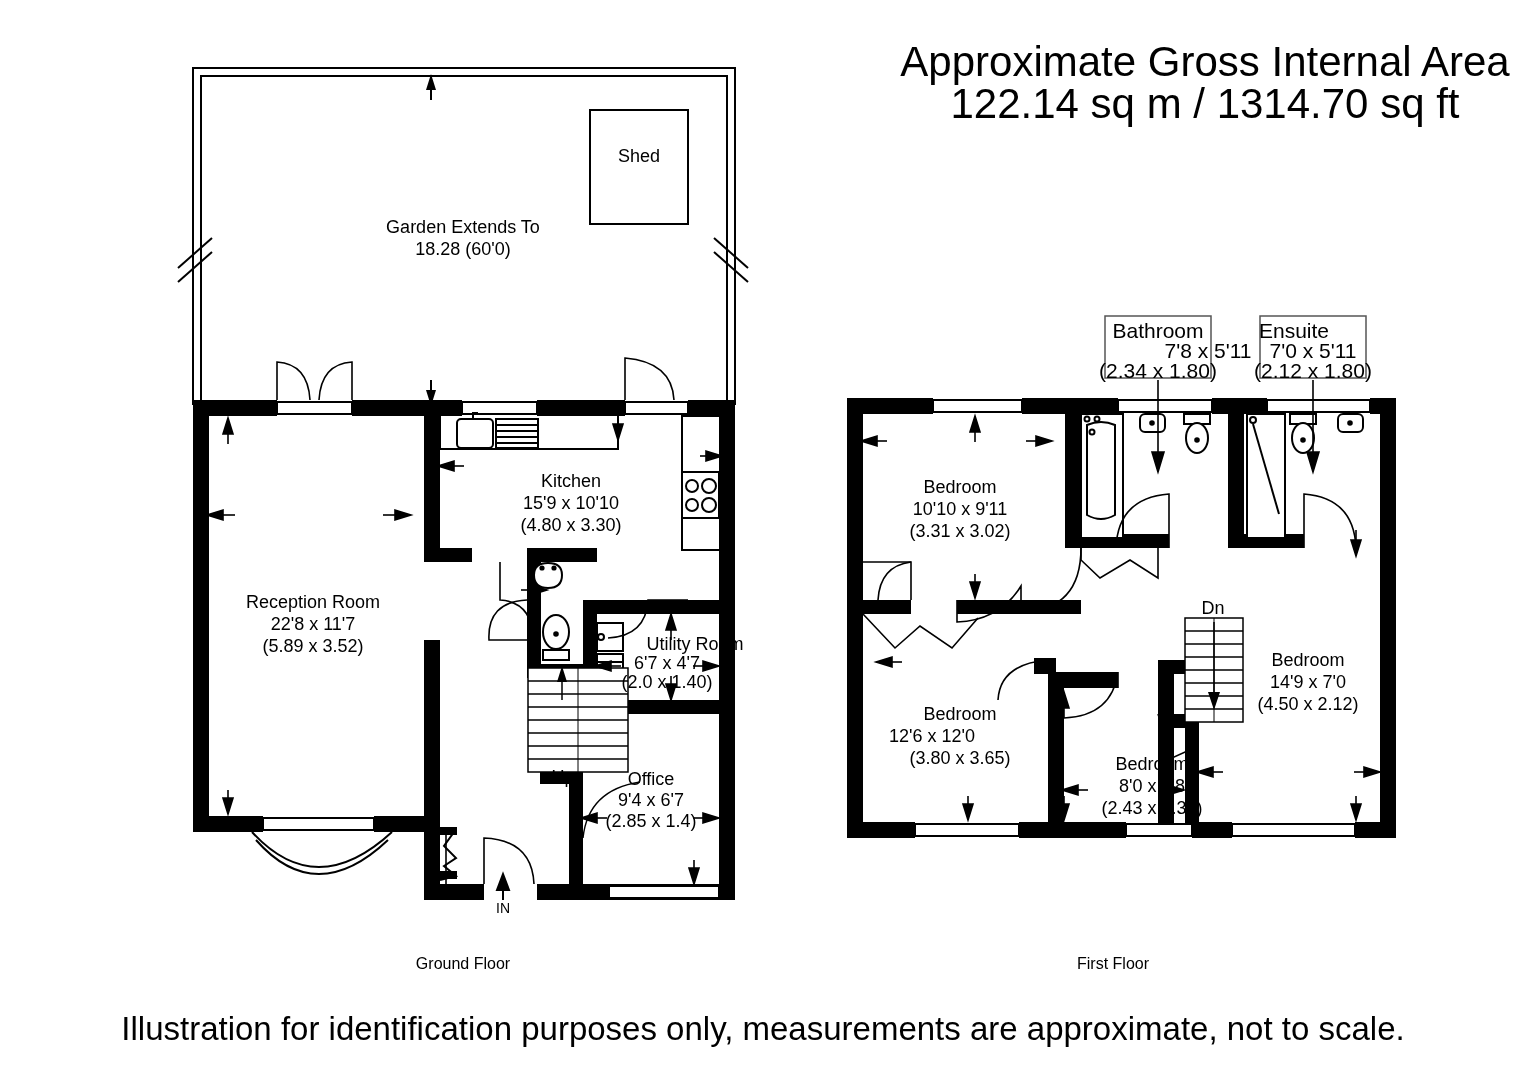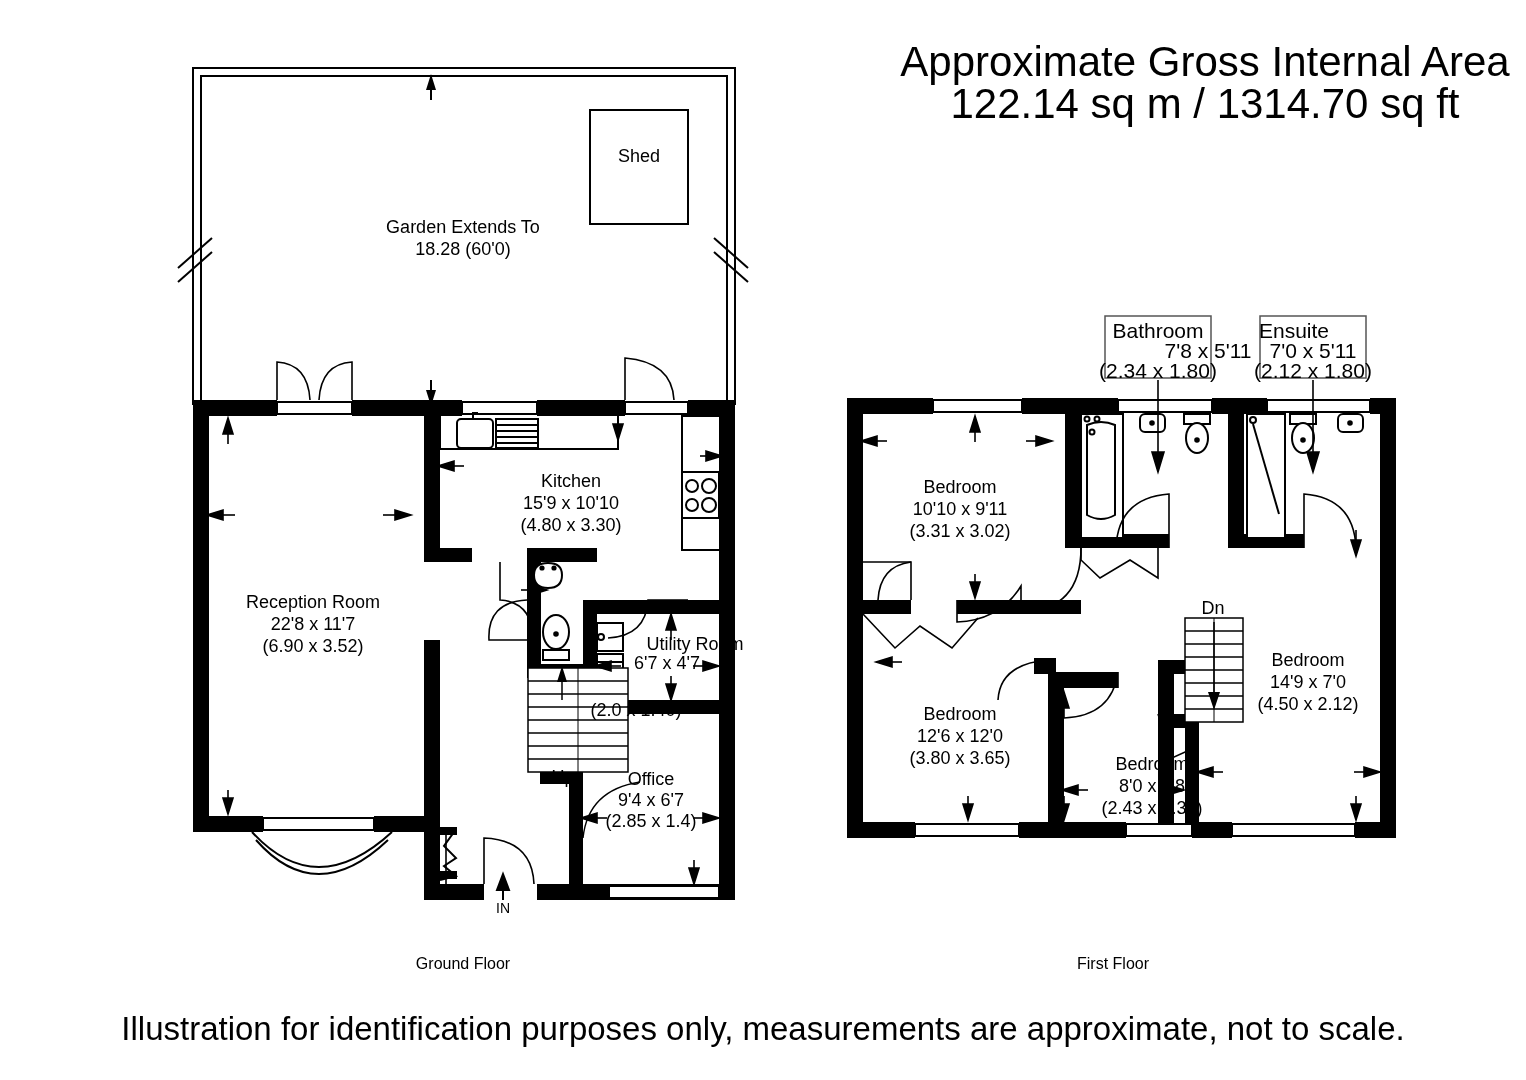--- a/index.html
+++ b/index.html
@@ -381,29 +381,29 @@
 
 <div class="txt hdr ctr" style="left:1205px;top:38px;">Approximate Gross Internal Area</div>
 <div class="txt hdr ctr" style="left:1205px;top:80px;">122.14 sq m / 1314.70 sq ft</div>
 
 <div class="txt room ctr" style="left:463px;top:216px;">Garden Extends To</div>
 <div class="txt room ctr" style="left:463px;top:238px;">18.28 (60'0)</div>
 <div class="txt room ctr" style="left:639px;top:145px;">Shed</div>
 
 <div class="txt room ctr" style="left:313px;top:591px;">Reception Room</div>
 <div class="txt room ctr" style="left:313px;top:613px;">22'8 x 11'7</div>
-<div class="txt room ctr" style="left:313px;top:635px;">(6.90 x 3.52)</div>
+<div class="txt room ctr" style="left:313px;top:635px;">(5.89 x 3.52)</div>
 
 <div class="txt room ctr" style="left:571px;top:470px;">Kitchen</div>
 <div class="txt room ctr" style="left:571px;top:492px;">15'9 x 10'10</div>
 <div class="txt room ctr" style="left:571px;top:514px;">(4.80 x 3.30)</div>
 
 <div class="txt room ctr" style="left:695px;top:633px;">Utility Room</div>
 <div class="txt room ctr" style="left:667px;top:652px;">6'7 x 4'7</div>
-<div class="txt room ctr" style="left:636px;top:671px;margin-top:28px;">(2.0 x 1.40)</div>
+<div class="txt room ctr" style="left:667px;top:671px;">(2.0 x 1.40)</div>
 
 <div class="txt room ctr" style="left:651px;top:768px;">Office</div>
 <div class="txt room ctr" style="left:651px;top:789px;">9'4 x 6'7</div>
 <div class="txt room ctr" style="left:651px;top:810px;">(2.85 x 1.4)</div>
 
 <div class="txt room ctr" style="left:563px;top:766px;">Up</div>
 <div class="txt tiny ctr" style="left:503px;top:900px;">IN</div>
 
 <div class="txt small ctr" style="left:1158px;top:320px;">Bathroom</div>
 <div class="txt small ctr" style="left:1208px;top:340px;">7'8 x 5'11</div>
@@ -411,21 +411,21 @@
 
 <div class="txt small ctr" style="left:1294px;top:320px;">Ensuite</div>
 <div class="txt small ctr" style="left:1313px;top:340px;">7'0 x 5'11</div>
 <div class="txt small ctr" style="left:1313px;top:360px;">(2.12 x 1.80)</div>
 
 <div class="txt room ctr" style="left:960px;top:476px;">Bedroom</div>
 <div class="txt room ctr" style="left:960px;top:498px;">10'10 x 9'11</div>
 <div class="txt room ctr" style="left:960px;top:520px;">(3.31 x 3.02)</div>
 
 <div class="txt room ctr" style="left:960px;top:703px;">Bedroom</div>
-<div class="txt room ctr" style="left:960px;top:725px;">12'6 x 12'0</div>
+<div class="txt room ctr" style="left:932px;top:725px;">12'6 x 12'0</div>
 <div class="txt room ctr" style="left:960px;top:747px;">(3.80 x 3.65)</div>
 
 <div class="txt room ctr" style="left:1152px;top:753px;">Bedroom</div>
 <div class="txt room ctr" style="left:1152px;top:775px;">8'0 x 7'8</div>
 <div class="txt room ctr" style="left:1152px;top:797px;">(2.43 x 2.34)</div>
 
 <div class="txt room ctr" style="left:1308px;top:649px;">Bedroom</div>
 <div class="txt room ctr" style="left:1308px;top:671px;">14'9 x 7'0</div>
 <div class="txt room ctr" style="left:1308px;top:693px;">(4.50 x 2.12)</div>
 

